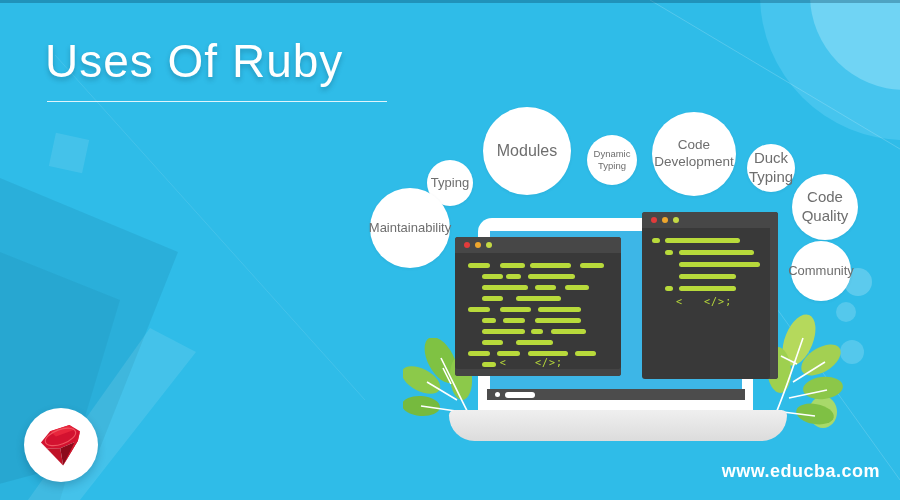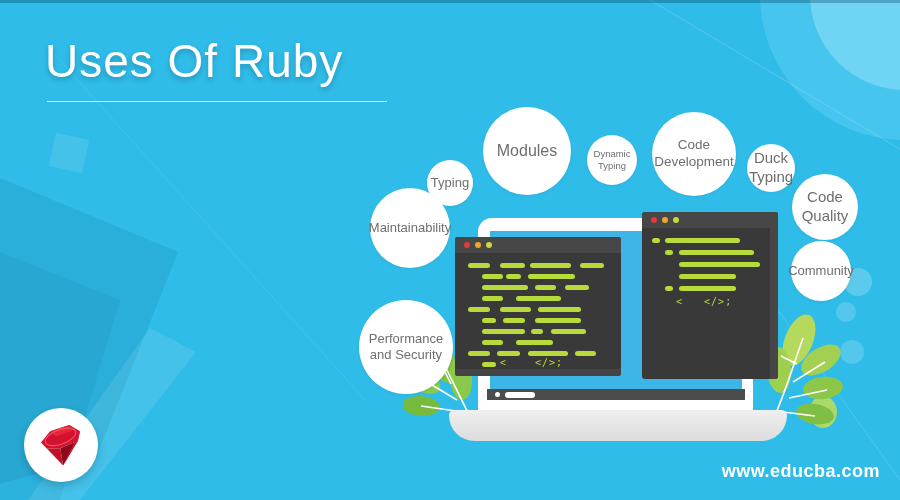--- a/index.html
+++ b/index.html
@@ -219,24 +219,20 @@
   <div class="bubble" style="left:792px;top:174px;width:66px;height:66px;font-size:15px">
       <span>Code
 Quality</span>
     </div>
   <div class="bubble" style="left:370px;top:188px;width:80px;height:80px;font-size:13px">
       <span>Maintainability</span>
     </div>
   <div class="bubble" style="left:791px;top:241px;width:60px;height:60px;font-size:13px">
       <span>Community</span>
     </div>
-  <div class="bubble" style="left:359px;top:300px;width:94px;height:94px;font-size:13px">
-      <span>Performance
-and Security</span>
-    </div>
 
   <div class="ruby-badge">
     <svg width="58" height="58" viewBox="0 0 80 80">
       <g transform="rotate(-14 40 40)">
         <polygon points="14,30 30,18 58,16 70,28 64,40 38,44 20,40" fill="#d31230"></polygon>
         <polygon points="30,18 58,16 64,24 36,27" fill="#e8253c"></polygon>
         <ellipse cx="42" cy="29" rx="22" ry="10" fill="none" stroke="#ef5560" stroke-width="1.6" transform="rotate(-6 42 29)"></ellipse>
         <polygon points="14,30 20,40 36,68" fill="#9e0e20"></polygon>
         <polygon points="20,40 38,44 36,68" fill="#c01228"></polygon>
         <polygon points="38,44 64,40 36,68" fill="#8c0a1b"></polygon>

